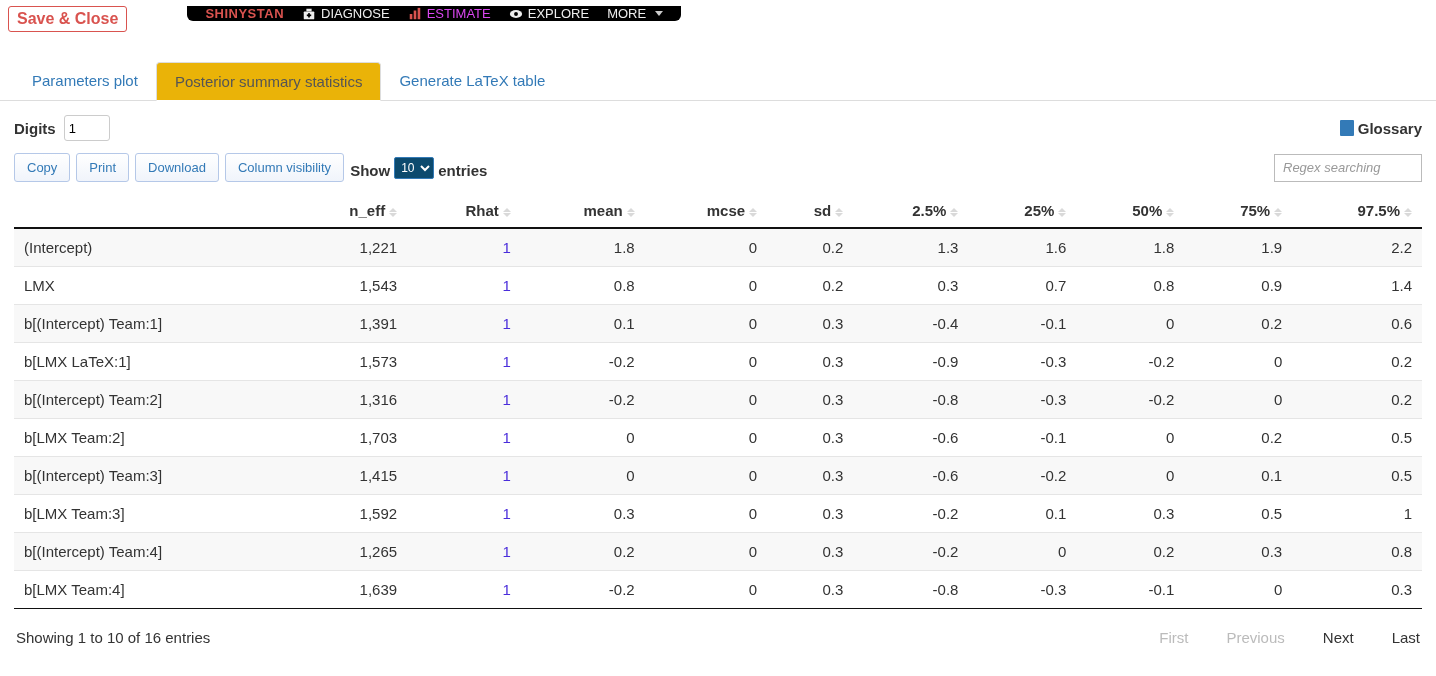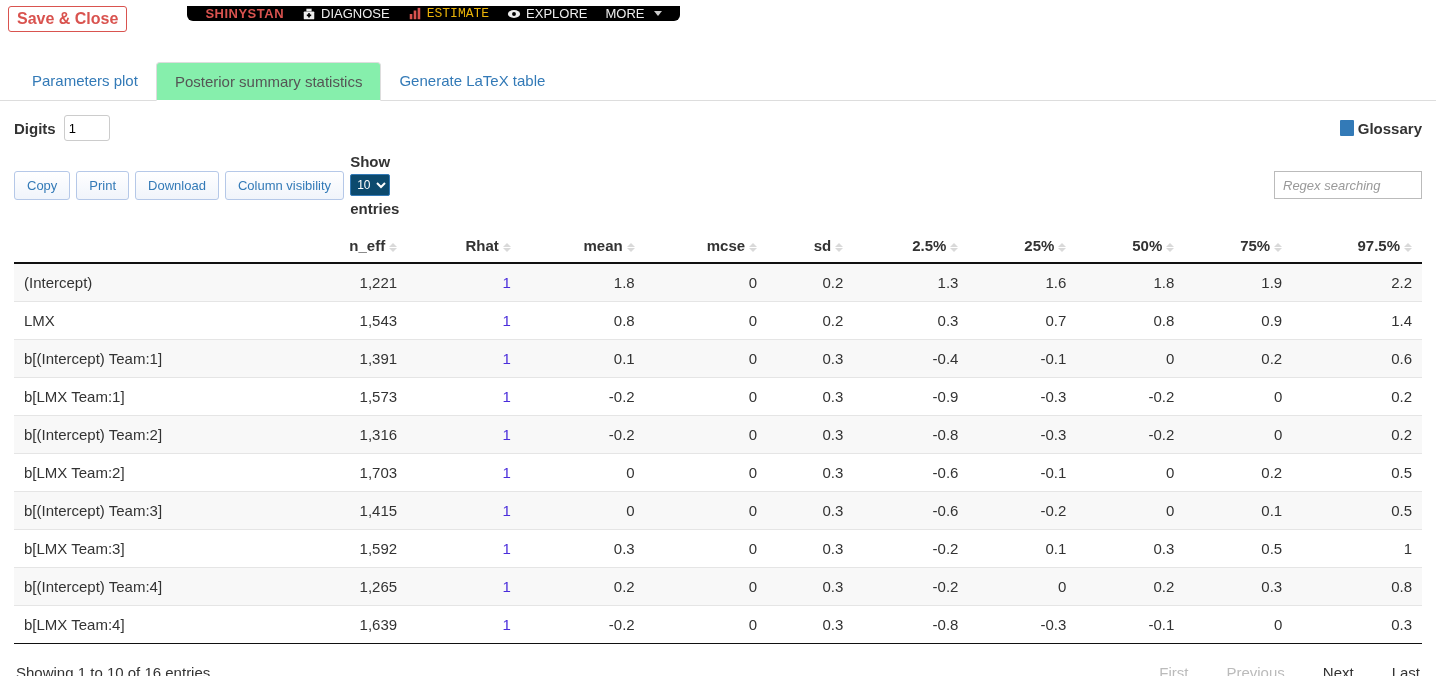--- a/index.html
+++ b/index.html
@@ -4,39 +4,39 @@
 <style>
   * { box-sizing: border-box; margin: 0; padding: 0; }
   body { font-family: "Helvetica Neue", Helvetica, Arial, sans-serif; font-size: 14px; color: #333; background: #fff; }
   
   .top-row { display: flex; align-items: flex-start; padding: 6px 8px; gap: 60px; }
   .save-close { border: 1.5px solid #d9534f; color: #d9534f; background: #fff; padding: 3px 8px; font-size: 16px; font-weight:600; border-radius:3px; cursor:pointer; }
   
   .navbar { background: #000; border-radius: 0 0 6px 6px; padding: 0 18px; display:flex; align-items:center; gap:18px; }
   .brand { color: #d9534f; font-weight: 700; font-size: 13px; letter-spacing:0.5px; }
   .nav-item { color: #eee; font-size: 13px; display:flex; align-items:center; gap:5px; cursor:pointer;}
-  .nav-item.active { color: #eab308; font-family: Liberation Mono, monospace; }
+  .nav-item.active { color: #d946ef; }
   .nav-icon { width:14px; height:14px; display:inline-block; }
   .caret { display:inline-block; width:0; height:0; border-left:4px solid transparent; border-right:4px solid transparent; border-top:5px solid #ccc; margin-left:4px;}
   
   .tabs { display:flex; border-bottom:1px solid #ddd; padding-left:14px; margin-top:24px;}
   .tab { padding:10px 18px; cursor:pointer; color:#337ab7; font-size:15px;}
-  .tab.active { border:1px solid #ddd; border-bottom-color:#fff; border-radius:4px 4px 0 0; background:#86efac; color:#555; margin-bottom:-1px;}
+  .tab.active { border:1px solid #ddd; border-bottom-color:#fff; border-radius:4px 4px 0 0; background:#eab308; color:#555; margin-bottom:-1px;}
   
   .panel { padding: 14px 14px 0 14px; }
   .controls-row { display:flex; align-items:center; gap:10px; justify-content:space-between; }
   .digits-group { display:flex; align-items:center; gap:8px; font-weight:700; font-size:15px;}
   .num-input { width:46px; height:26px; border:1px solid #ccc; border-radius:3px; padding:2px 4px; font-size:13px;}
   .glossary { display:flex; align-items:center; gap:4px; font-weight:700; font-size:15px;}
   .book-icon { width:14px; height:16px; background:#337ab7; display:inline-block; border-radius:1px;}
   
   .button-row { display:flex; align-items:center; gap:8px; margin-top:12px; justify-content:space-between;}
   .btn-group { display:flex; gap:6px; align-items:center;}
   .dt-btn { border:1px solid #b5c8e8; background:linear-gradient(#fff,#f0f4fb); color:#337ab7; padding:6px 12px; border-radius:3px; font-size:13px; cursor:pointer;}
-  .show-entries { display:flex; align-items:flex-start; gap:4px; font-weight:700; font-size:15px;flex-direction:column;}
+  .show-entries { display:flex; align-items:flex-end; gap:4px; font-weight:700; font-size:15px;}
   .sel { border:1px solid #337ab7; background:#0c4a6e; color:#fff; font-size:12px; padding:1px 2px; border-radius:2px; height:22px;}
   .search-input { border:1px solid #bbb; padding:4px 8px; width:148px; font-size:13px; height:28px;}
   .search-input::placeholder { color:#999; font-style:italic;}
   
   table.dt { width:100%; border-collapse:collapse; margin-top:12px; font-size:15px;}
   table.dt thead th { border-bottom:2.5px solid #111; padding:8px 10px; text-align:right; font-weight:700; cursor:pointer; position:relative;}
   table.dt thead th:first-child { text-align:left; }
   .sort-icon { display:inline-block; margin-left:4px; vertical-align:middle;}
   .sort-icon .u,.sort-icon .d{ width:0;height:0;border-left:4px solid transparent;border-right:4px solid transparent; display:block; opacity:0.25;}
   .sort-icon .u{border-bottom:4px solid #666;margin-bottom:1px;}
@@ -173,21 +173,21 @@
           <td>0.1</td>
           <td>0</td>
           <td>0.3</td>
           <td>-0.4</td>
           <td>-0.1</td>
           <td>0</td>
           <td>0.2</td>
           <td>0.6</td>
         </tr>
         <tr>
-          <td>b[LMX Team:1]</td>
+          <td>b[LMX LaTeX:1]</td>
           <td>1,573</td>
           <td><span class="rhat-val">1</span></td>
           <td>-0.2</td>
           <td>0</td>
           <td>0.3</td>
           <td>-0.9</td>
           <td>-0.3</td>
           <td>-0.2</td>
           <td>0</td>
           <td>0.2</td>

